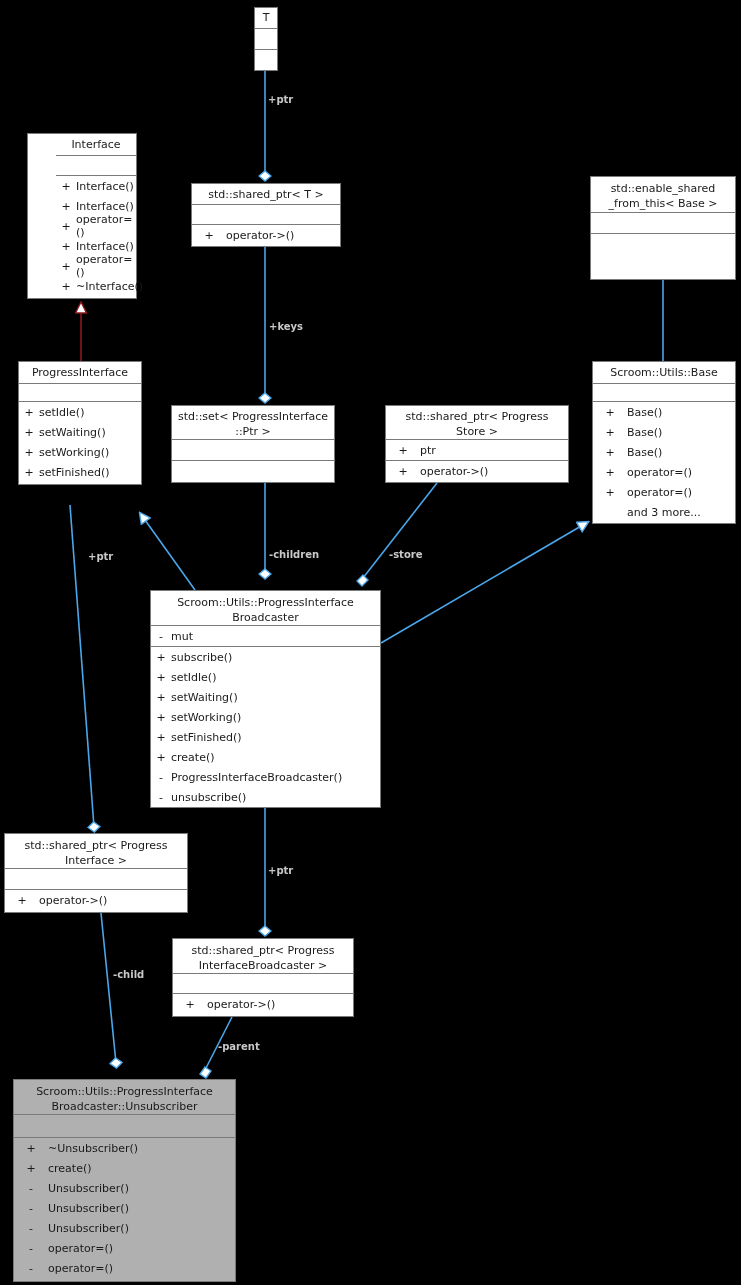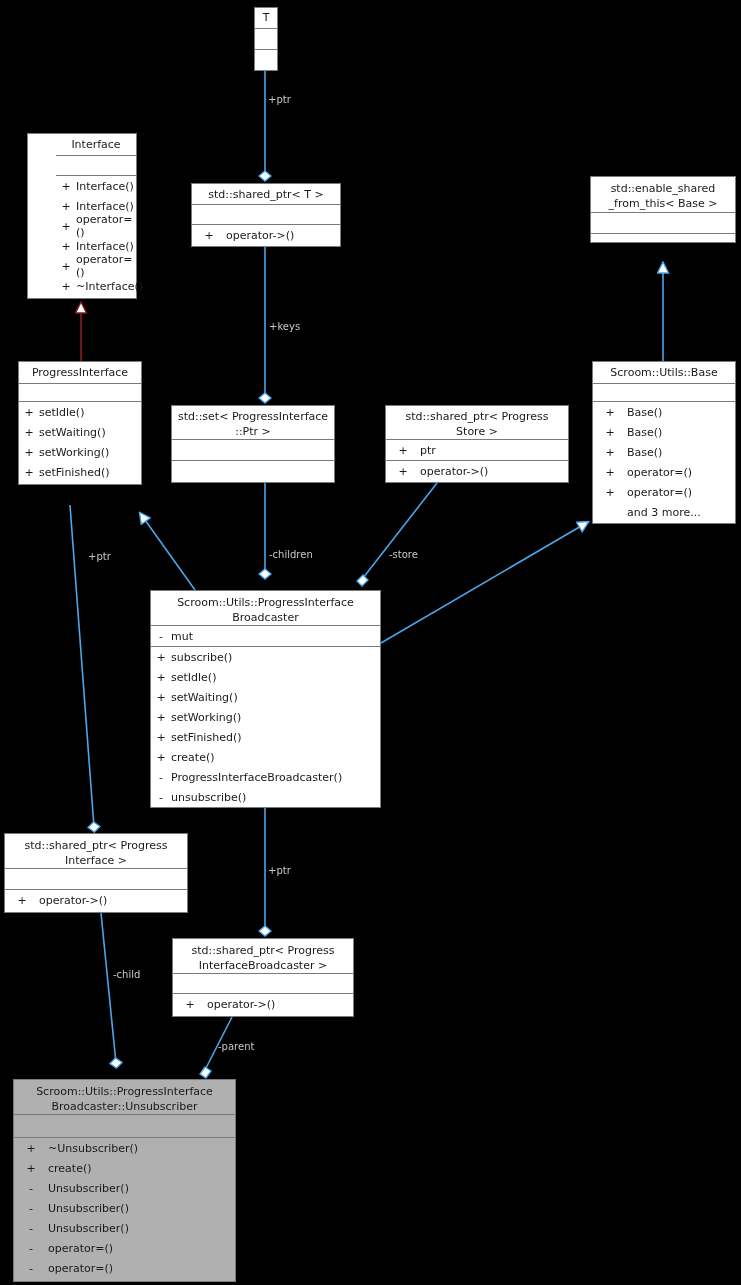--- a/index.html
+++ b/index.html
@@ -14,21 +14,21 @@
                white-space:pre-line;}
   .node .attrs{box-sizing:border-box;border-bottom:1px solid #7a7a7a;}
   .node .ops{box-sizing:border-box;}
   .row{display:flex;align-items:center;font-size:11px;line-height:13px;color:#1a1a1a;
        padding:2px 0 2px 0;height:20px;box-sizing:border-box;}
   .row .vis{width:20px;text-align:center;flex:0 0 20px;}
   .row .nm{flex:1 1 auto;text-align:left;}
   .row.center .vis{width:34px;flex:0 0 34px;}
   .row.center .nm{text-align:left;}
 
-  .edge-label{position:absolute;color:#c8c8c8;font-size:10px;font-weight:normal;
+  .edge-label{position:absolute;color:#c8c8c8;font-size:10px;font-weight:bold;
               line-height:11px;white-space:nowrap;}
 </style>
 </head>
 <body>
 
 <div id="canvas">
 
   <svg class="edges" viewBox="0 0 741 1285" xmlns="http://www.w3.org/2000/svg">
     <defs>
       <marker id="hollowDiamondBlue" markerWidth="14" markerHeight="14" refX="7" refY="7" orient="auto" markerUnits="userSpaceOnUse">
@@ -166,21 +166,21 @@
       </div>
     </div>
     <div class="ops">
       <div class="row center">
         <span class="vis">+</span>
         <span class="nm">operator-&gt;()</span>
       </div>
     </div>
   </div>
 
-  <div class="node" style="left:590px;top:176px;width:146px;height:67px;">
+  <div class="node" style="left:590px;top:176px;width:146px;height:104px;">
     <div class="title" style="height:36px;line-height:15px;padding-top:4px;">std::enable_shared
 _from_this&lt; Base &gt;</div>
     <div class="attrs" style="height:21px;"></div>
     <div class="ops" style="height:22px;"></div>
   </div>
 
   <div class="node" style="left:592px;top:361px;width:144px;height:163px;">
     <div class="title" style="height:22px;line-height:16px;">Scroom::Utils::Base</div>
     <div class="attrs" style="height:18px;"></div>
     <div class="ops">

